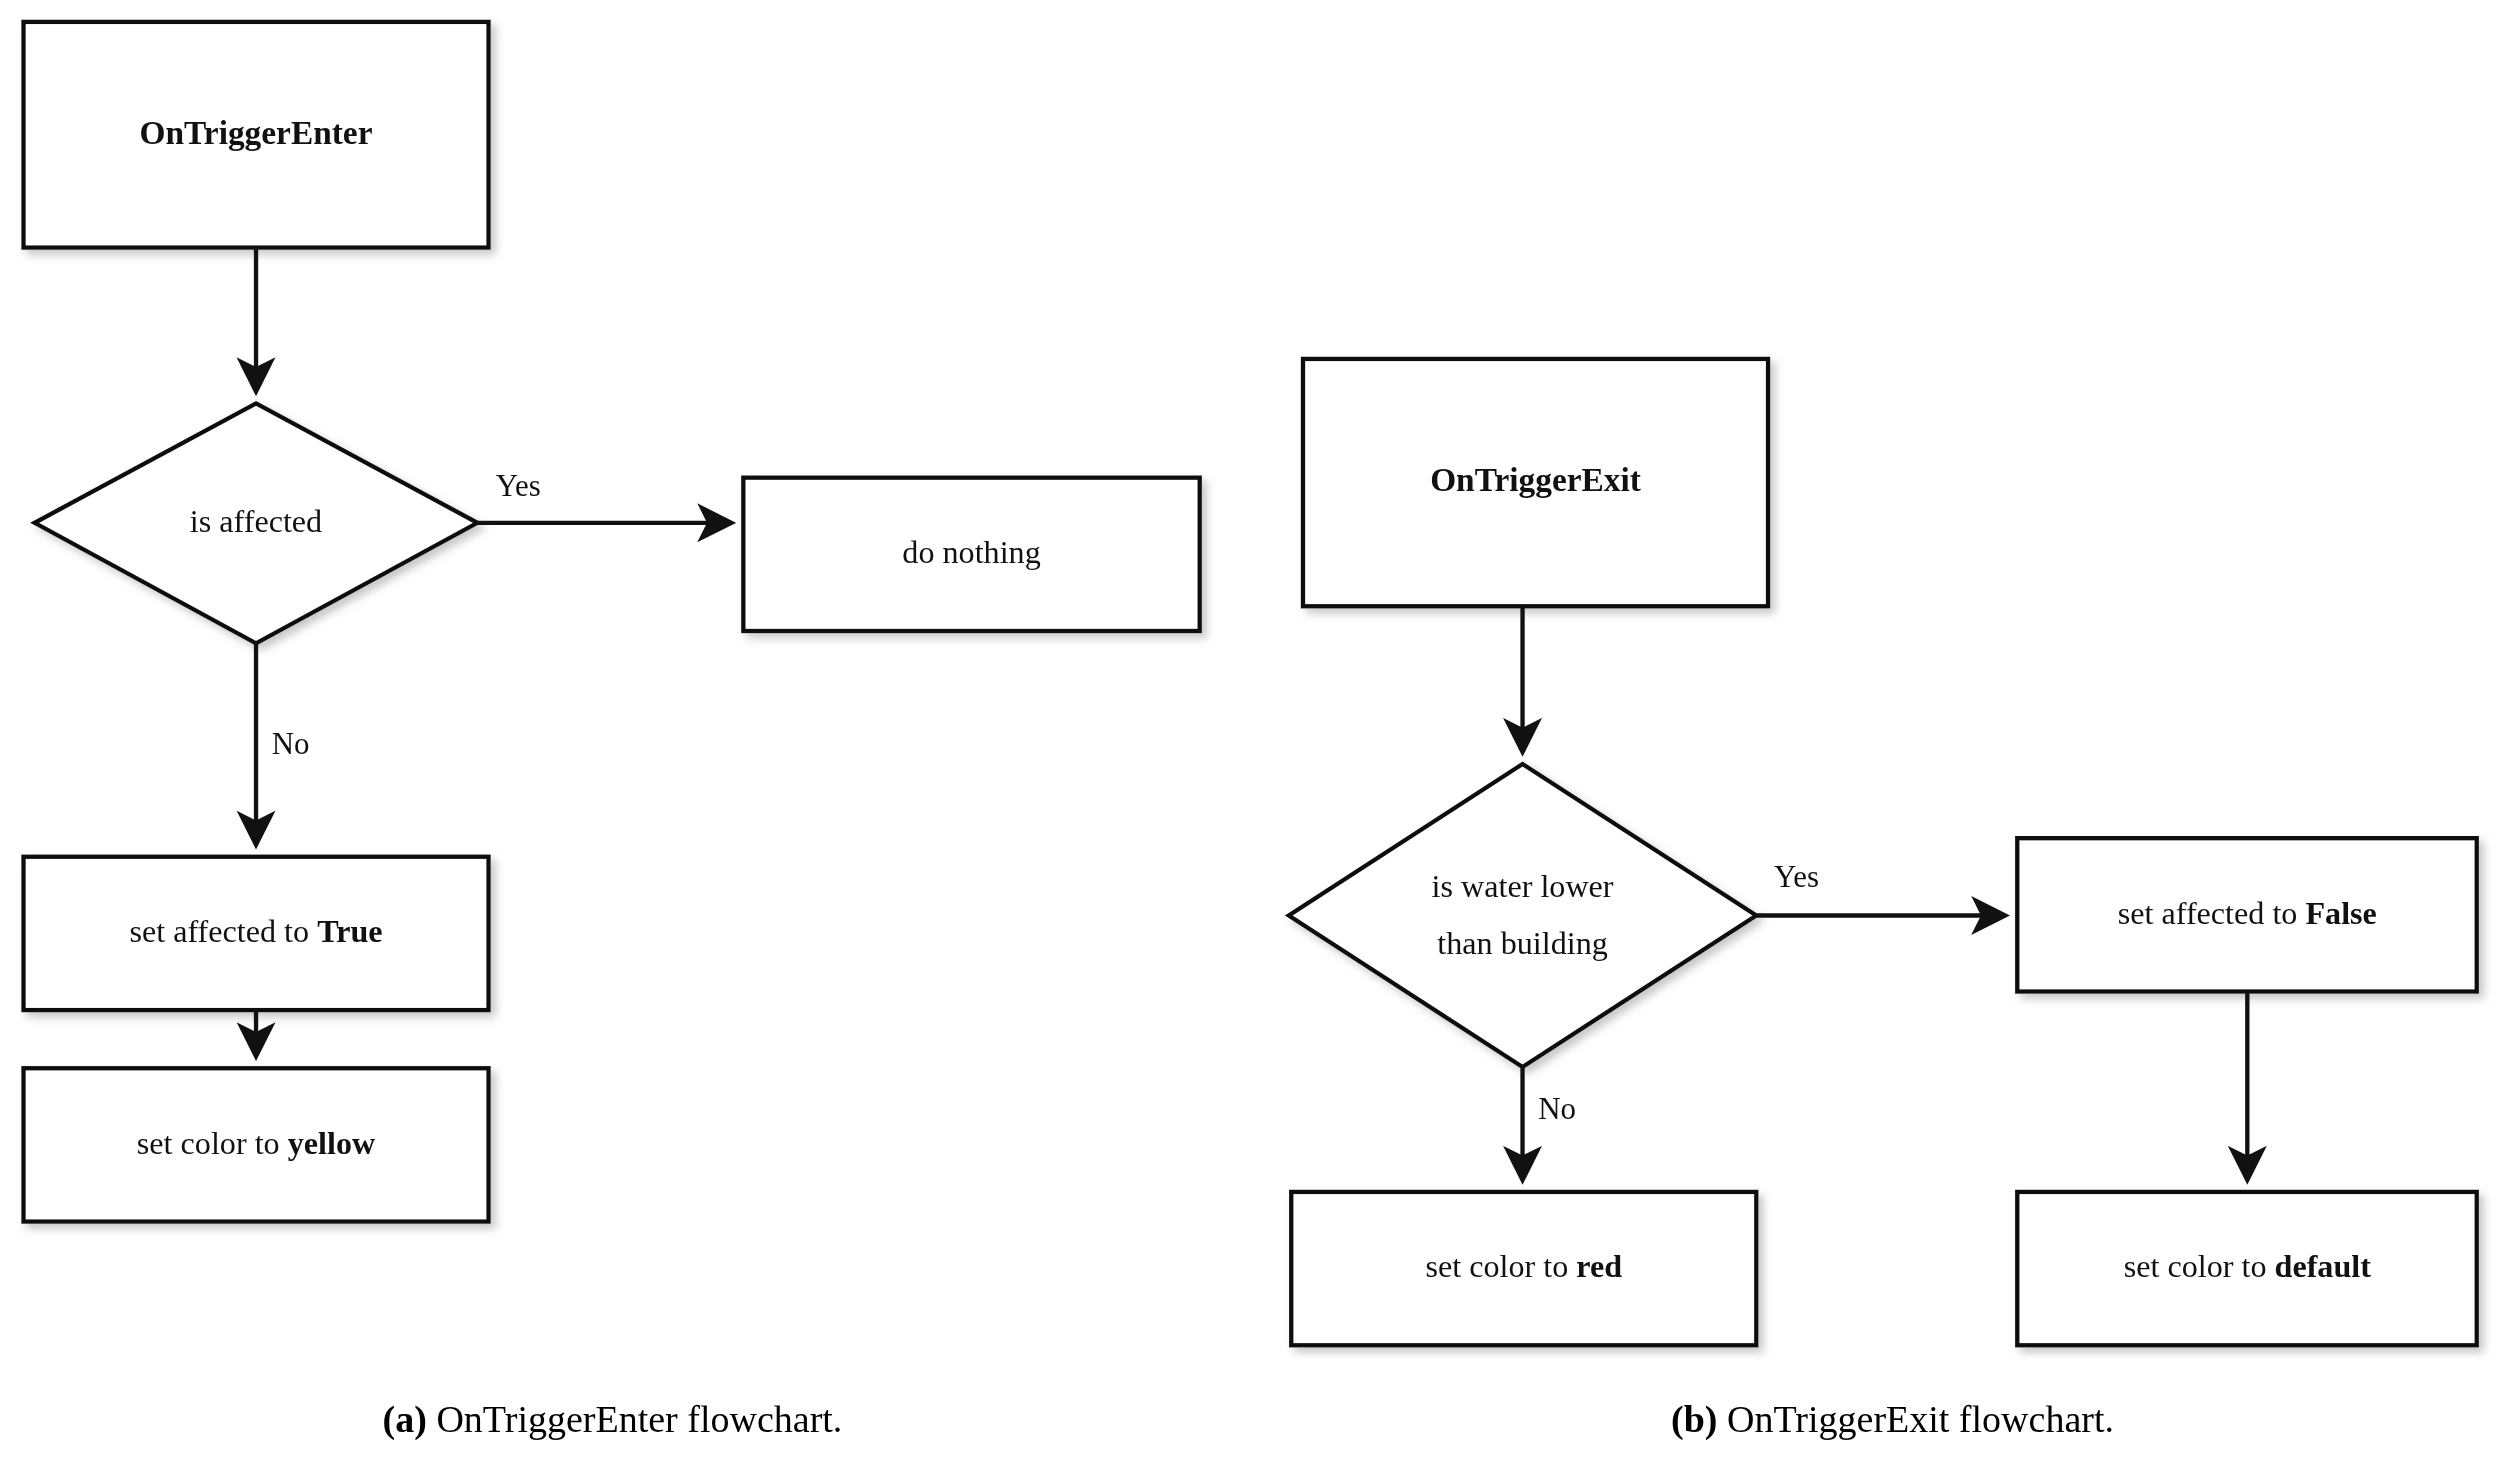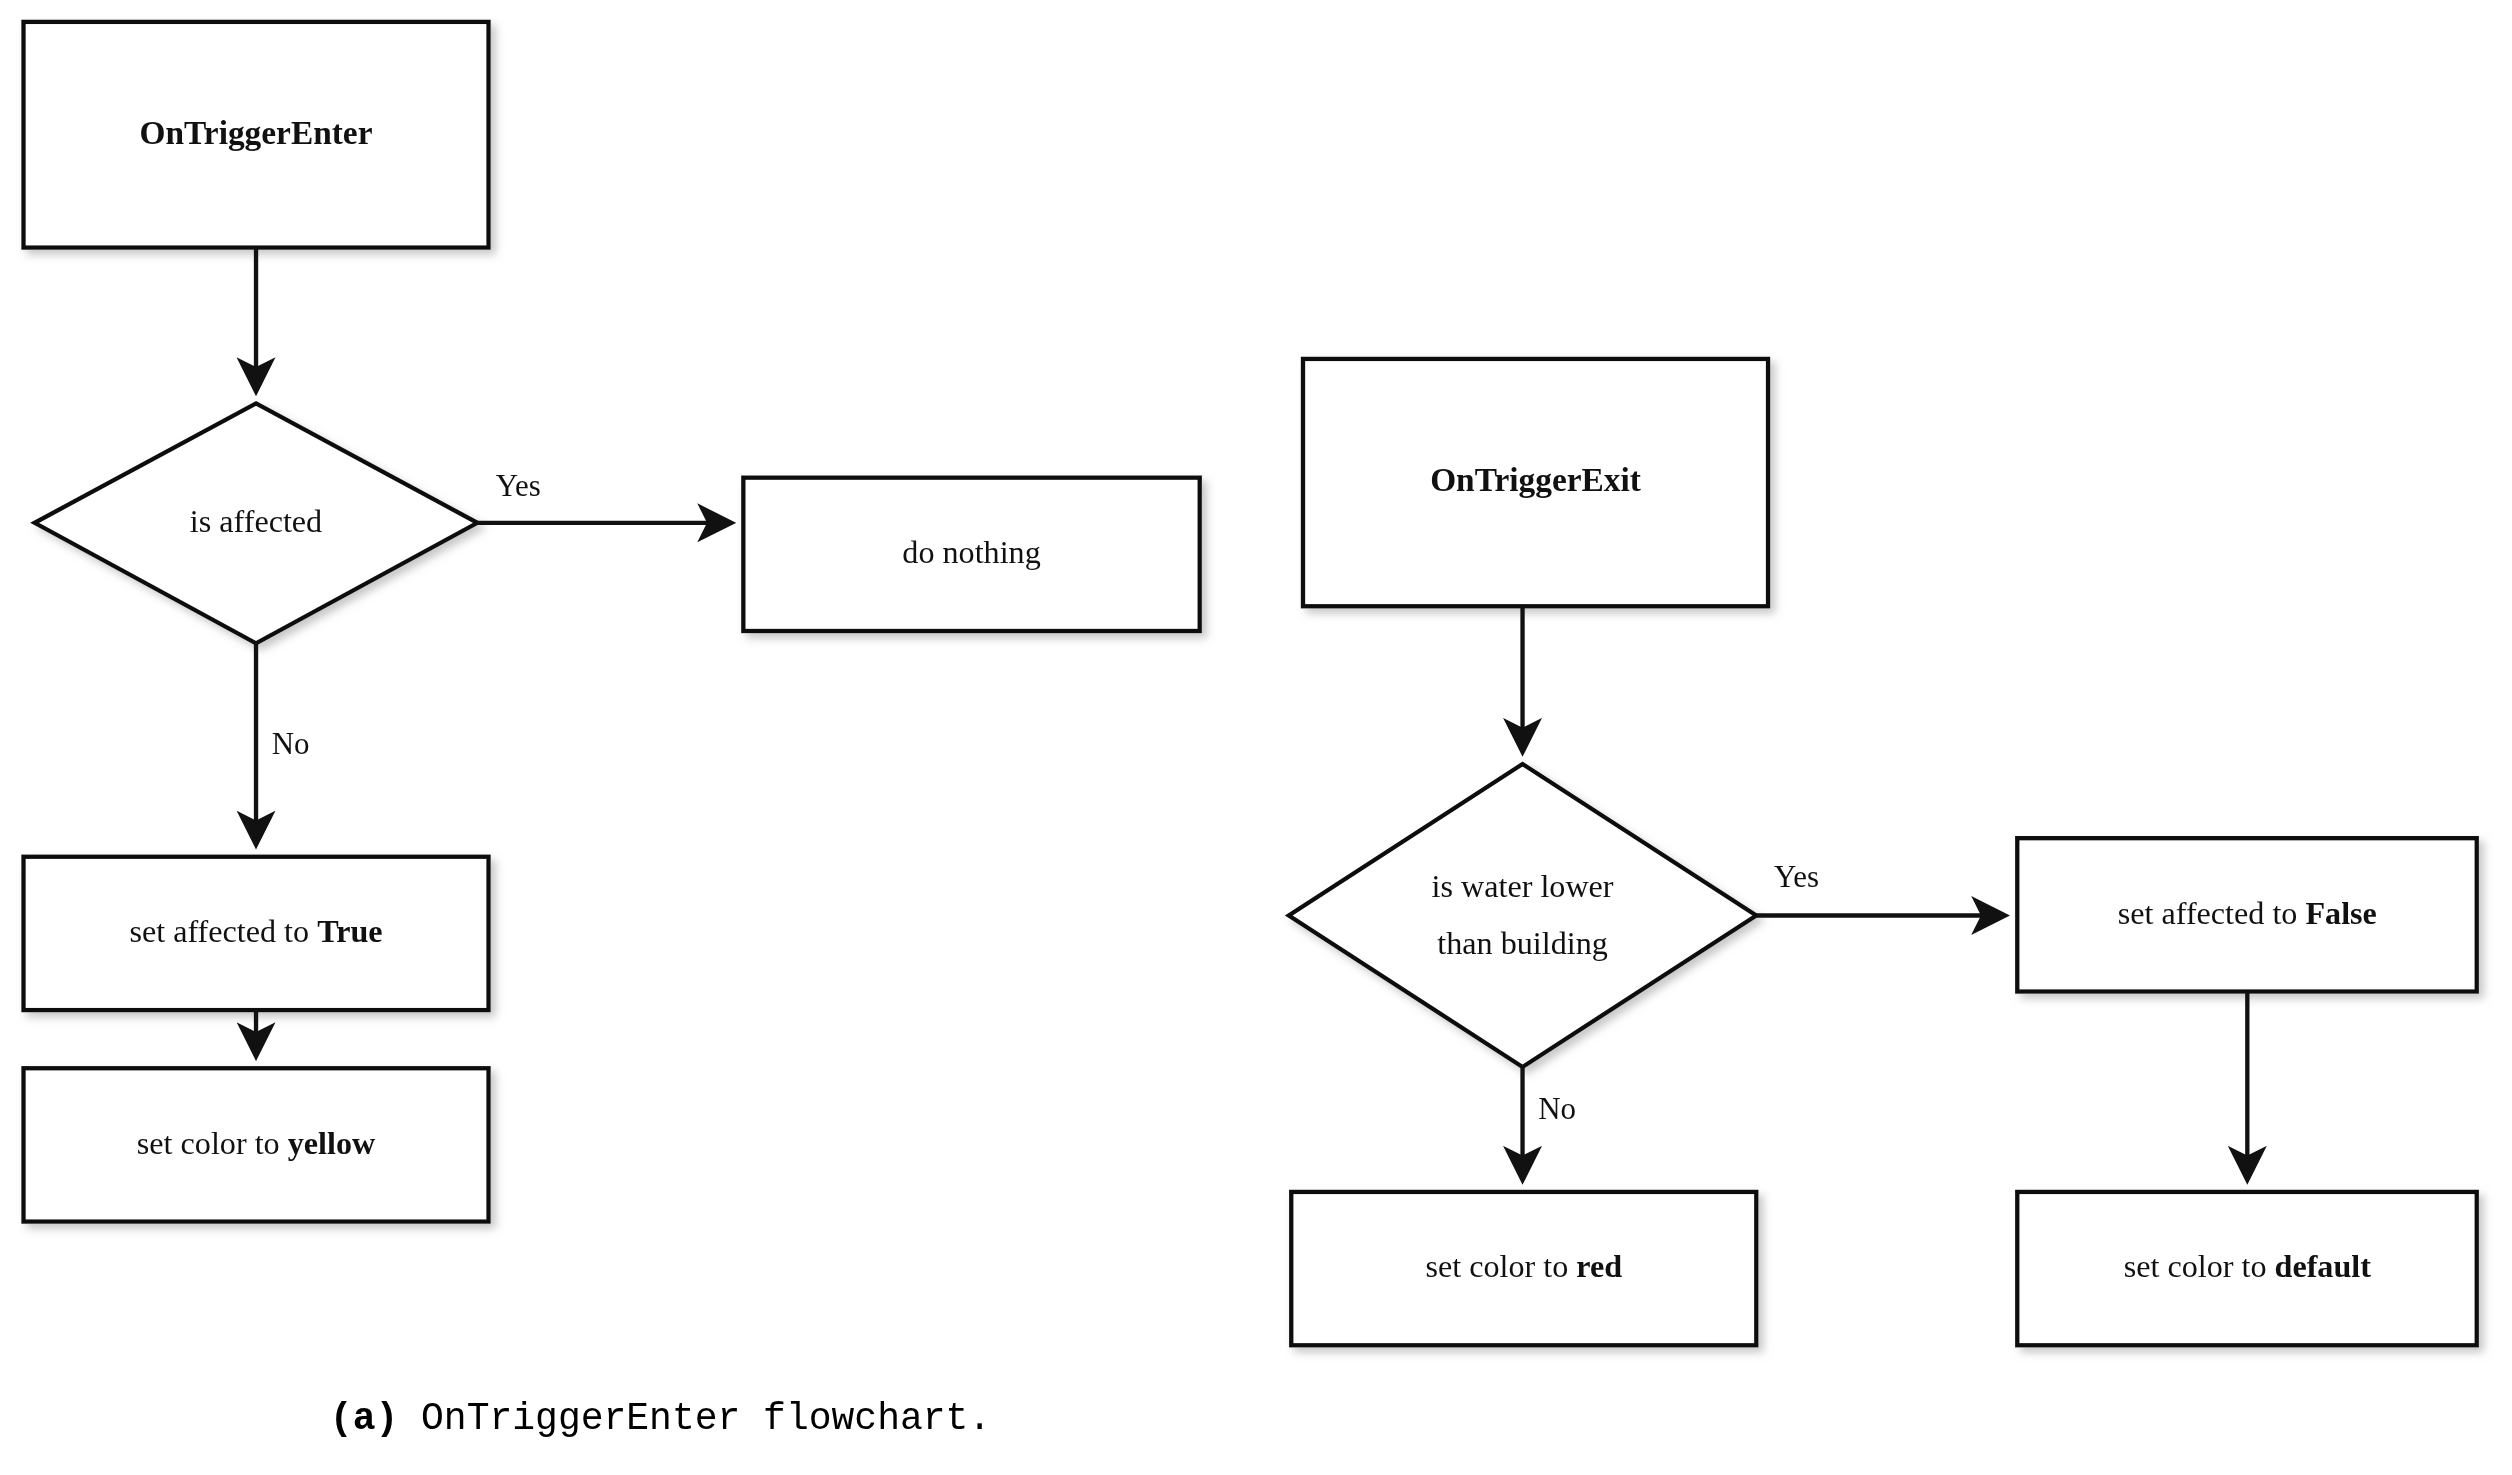--- a/index.html
+++ b/index.html
@@ -59,26 +59,25 @@
   }
   .edge-label {
     font-family: "Liberation Serif", "DejaVu Serif", serif;
     font-size: 50px;
     fill: #111111;
     text-anchor: middle;
     dominant-baseline: middle;
   }
   .caption {
     position: absolute;
-    font-family: Liberation Mono, monospace;
+    font-family: Liberation Serif, serif;
     font-size: 38px;
     color: #000000;
     white-space: nowrap;
     text-align: center;
-    padding-left: 48px;
   }
   .caption .caption-tag {
     font-weight: bold;
   }
   #caption-a {
     left: 0;
     top: 1397px;
     width: 1225px;
   }
   #caption-b {
@@ -182,15 +181,18 @@
         <tspan>set color to </tspan><tspan class="node-label-bold">default</tspan>
       </text>
     </g>
 
   </svg>
 
   <div class="caption" id="caption-a">
     <span class="caption-tag">(a)</span><span> OnTriggerEnter flowchart.</span>
   </div>
 
+  <div class="caption" id="caption-b">
+    <span class="caption-tag">(b)</span><span> OnTriggerExit flowchart.</span>
+  </div>
 
 </div>
 
 
 </body></html>

